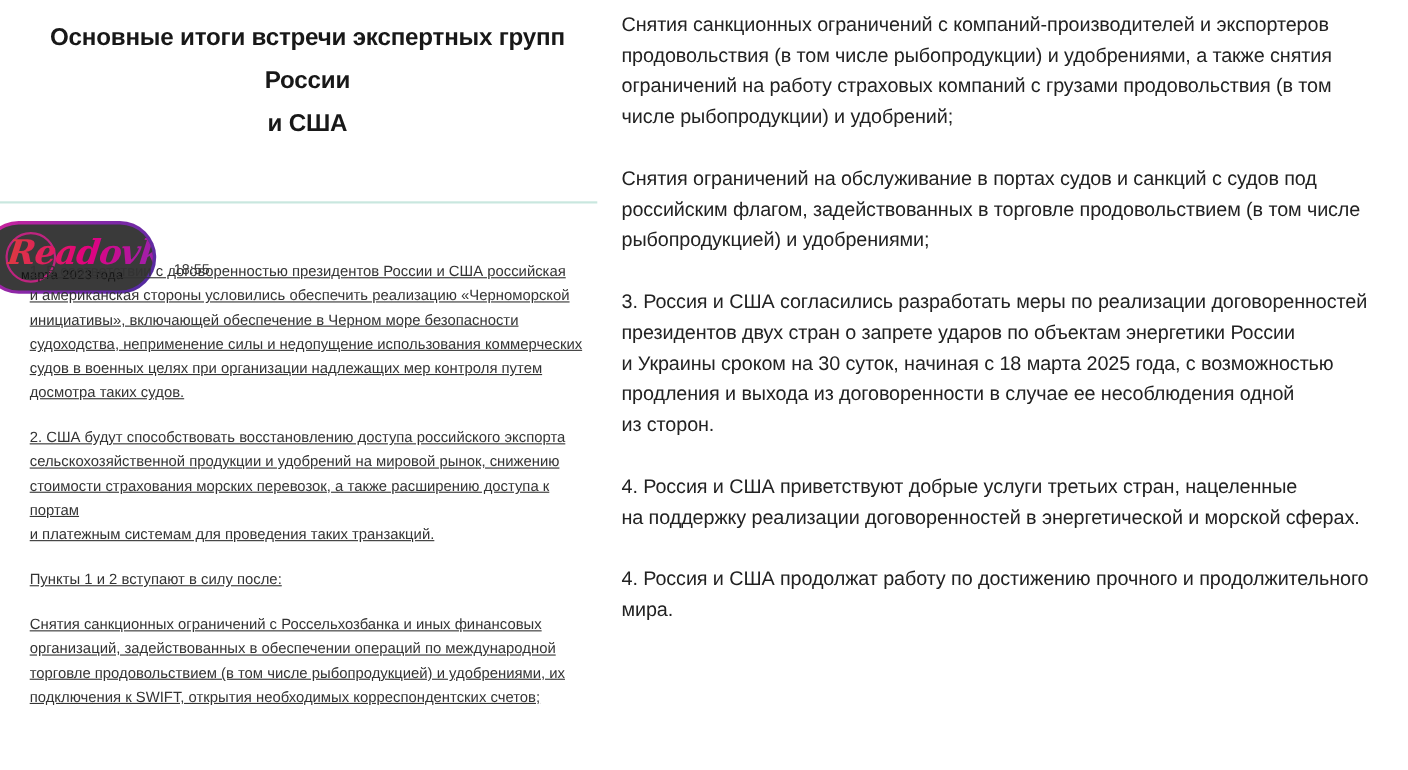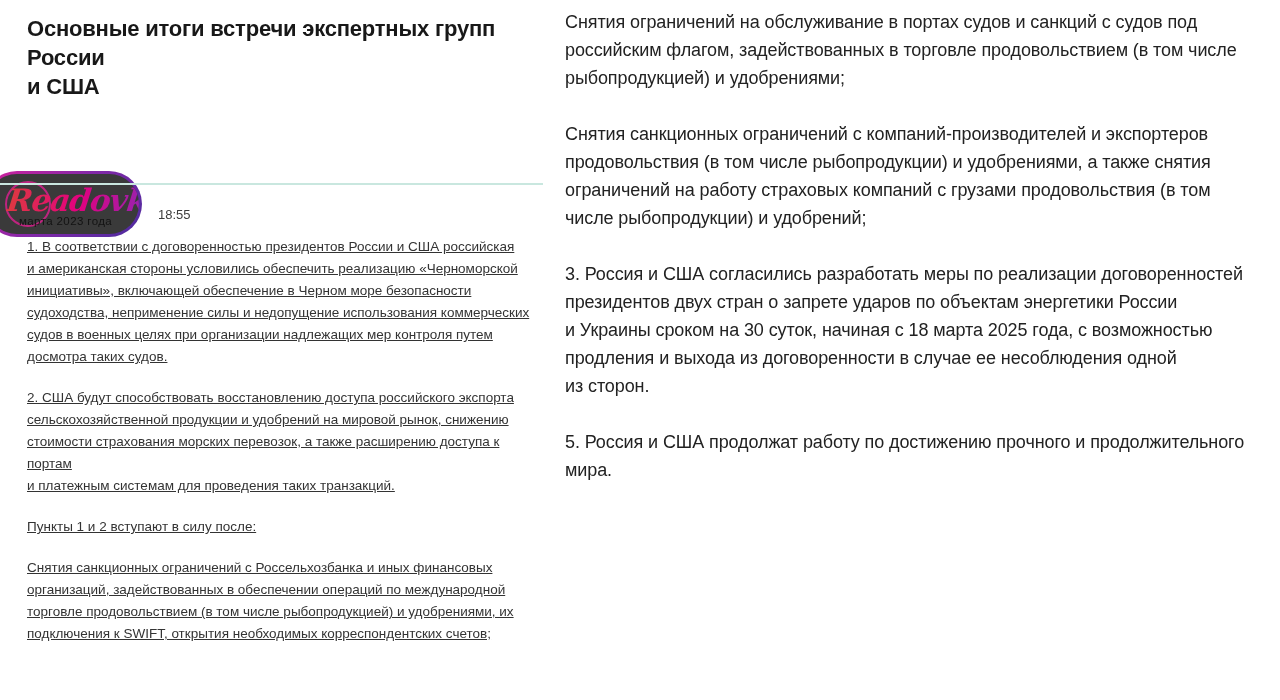--- a/index.html
+++ b/index.html
@@ -22,24 +22,25 @@
     background:#ffffff;
     font-family:"Liberation Sans", sans-serif;
     overflow:hidden;
     position:relative;
   }
   
   .left-col{position:absolute;left:0;top:0;width:543px;height:700px;}
   .title{
     margin:14px 0 0 27px;
     width:505px;
-    font-size:22px;line-height:29px;font-weight:700;
+    font-size:22px;line-height:39px;font-weight:700;
     color:var(--title-color);
     letter-spacing:-0.2px;
     white-space:pre-line;
+    text-align:center;
   }
   .byline{position:relative;height:0;}
   .logo-pill{
     position:absolute;left:-16px;top:70px;
     width:158px;height:66px;
     border-radius:36px;
     background:linear-gradient(135deg,var(--accent-pink) 0%,#8428a8 48%,var(--accent-purple) 100%);
     padding:3px;
   }
   .logo-inner{
@@ -140,32 +141,34 @@
       <p>Снятия санкционных ограничений с Россельхозбанка и иных финансовых
 организаций, задействованных в обеспечении операций по международной
 торговле продовольствием (в том числе рыбопродукцией) и удобрениями, их
 подключения к SWIFT, открытия необходимых корреспондентских счетов;</p>
 
     </div>
 </div>
 
 <div class="right-col">
 
-    <p>Снятия ограничений на обслуживание в портах судов и санкций с судов под
-российским флагом, задействованных в торговле продовольствием (в том числе
-рыбопродукцией) и удобрениями;</p>
-
     <p>Снятия санкционных ограничений с компаний-производителей и экспортеров
 продовольствия (в том числе рыбопродукции) и удобрениями, а также снятия
 ограничений на работу страховых компаний с грузами продовольствия (в том
 числе рыбопродукции) и удобрений;</p>
+
+    <p>Снятия ограничений на обслуживание в портах судов и санкций с судов под
+российским флагом, задействованных в торговле продовольствием (в том числе
+рыбопродукцией) и удобрениями;</p>
 
 
     <p>3. Россия и США согласились разработать меры по реализации договоренностей
 президентов двух стран о запрете ударов по объектам энергетики России
 и Украины сроком на 30 суток, начиная с 18 марта 2025 года, с возможностью
 продления и выхода из договоренности в случае ее несоблюдения одной
 из сторон.</p>
 
+    <p>4. Россия и США приветствуют добрые услуги третьих стран, нацеленные
+на поддержку реализации договоренностей в энергетической и морской сферах.</p>
 
-    <p>5. Россия и США продолжат работу по достижению прочного и продолжительного
+    <p>4. Россия и США продолжат работу по достижению прочного и продолжительного
 мира.</p>
   </div>
 
 </body></html>

